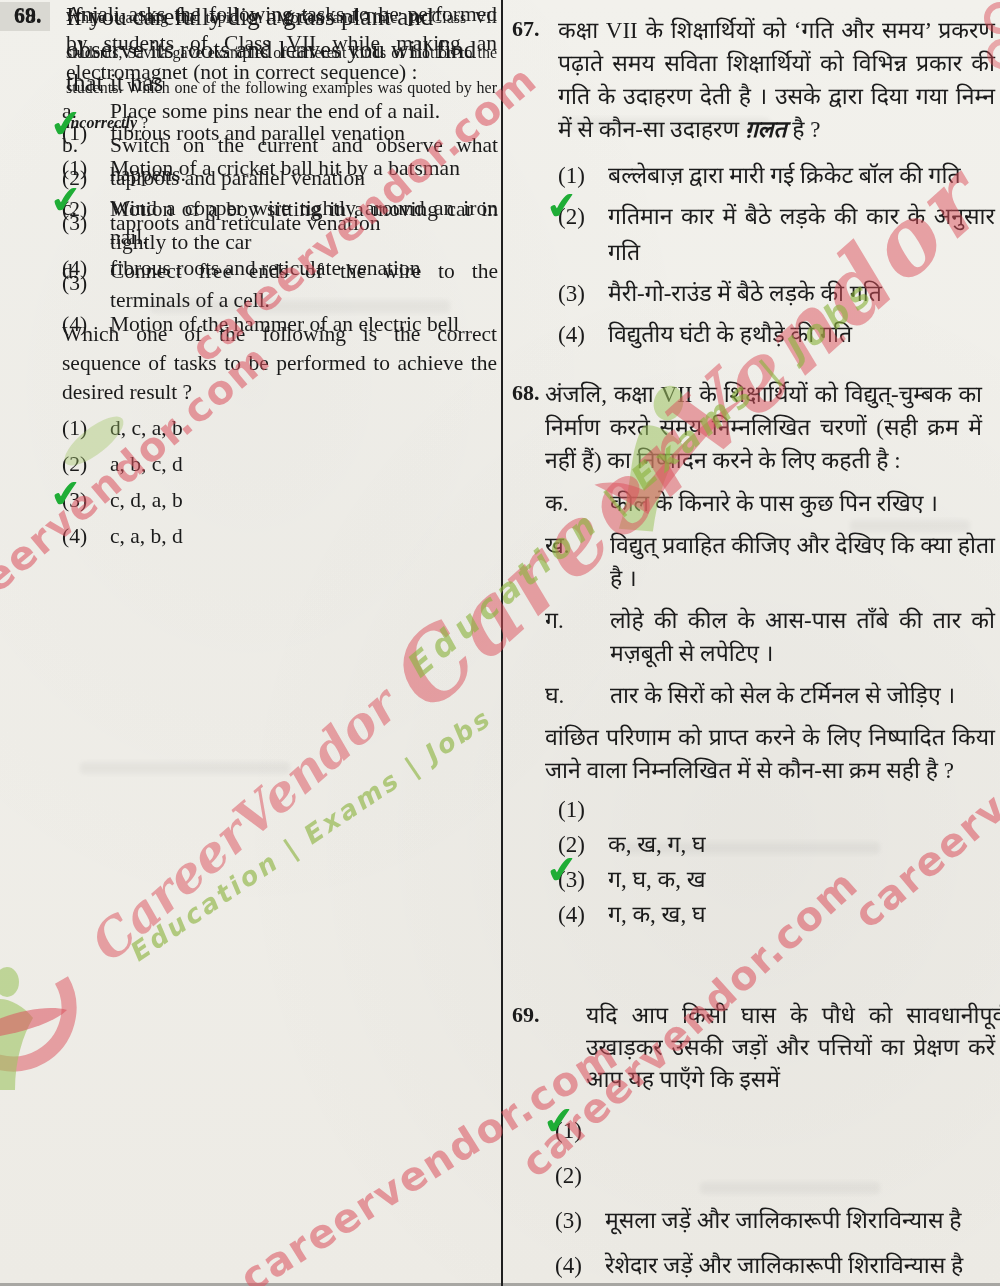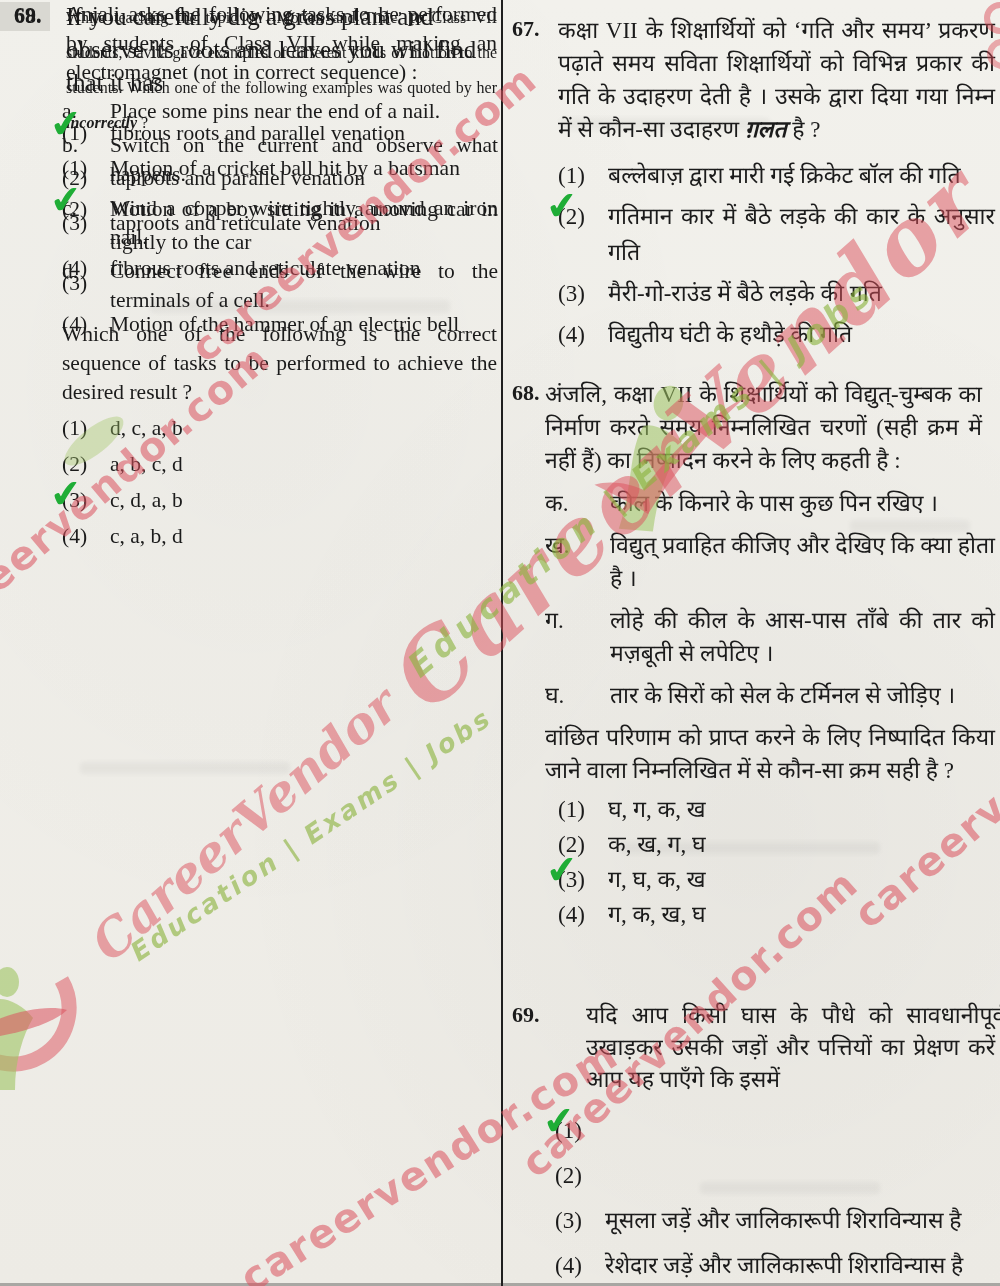--- a/index.html
+++ b/index.html
@@ -238,21 +238,20 @@
       </div>
       <div class="step">
         <span class="slabel">घ.</span>
         <span class="otext">तार के सिरों को सेल के टर्मिनल से जोड़िए ।</span>
       </div>
     </div>
     <p class="qpara">वांछित परिणाम को प्राप्त करने के लिए निष्पादित किया जाने वाला निम्नलिखित में से कौन-सा क्रम सही है ?</p>
     <div class="opts">
       <div class="opt">
         <span class="olabel-hi"><span>(1)</span></span>
-        <span class="otext">घ, ग, क, ख</span>
       </div>
       <div class="opt">
         <span class="olabel-hi"><span>(2)</span></span>
         <span class="otext">क, ख, ग, घ</span>
       </div>
       <div class="opt">
         <span class="olabel-hi"><span>(3)</span><span class="check">✔</span></span>
         <span class="otext">ग, घ, क, ख</span>
       </div>
       <div class="opt">

